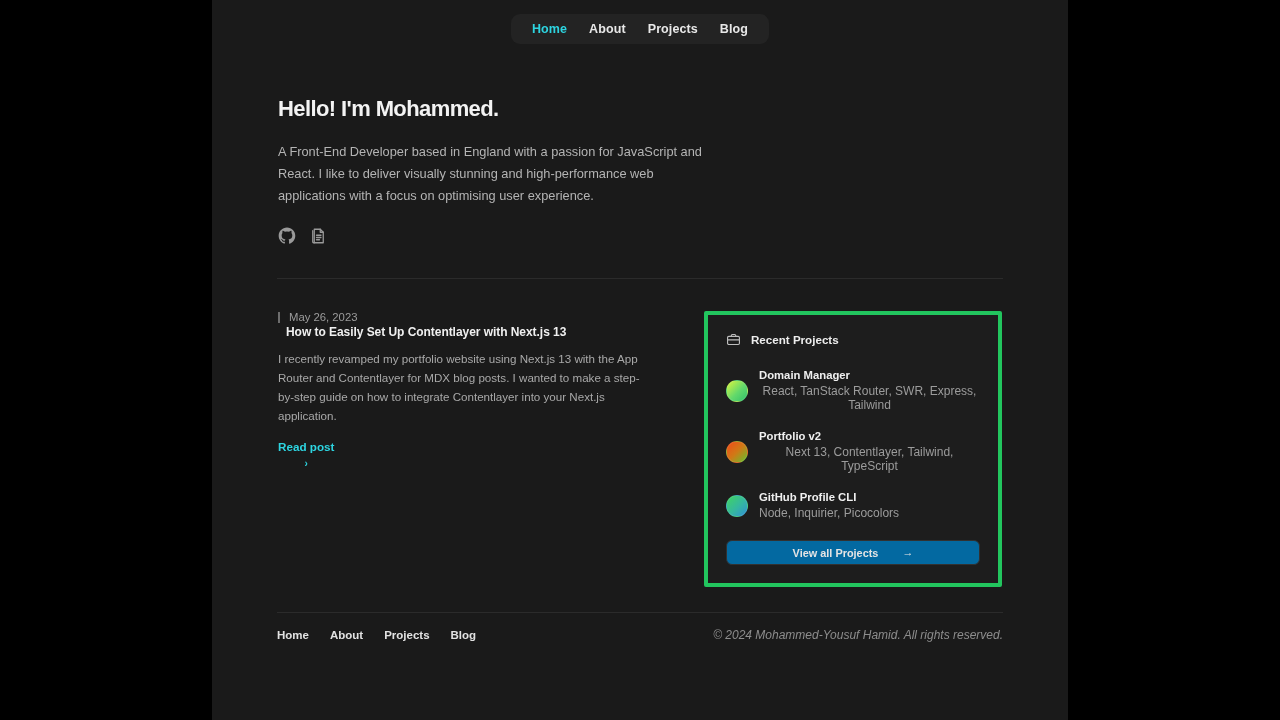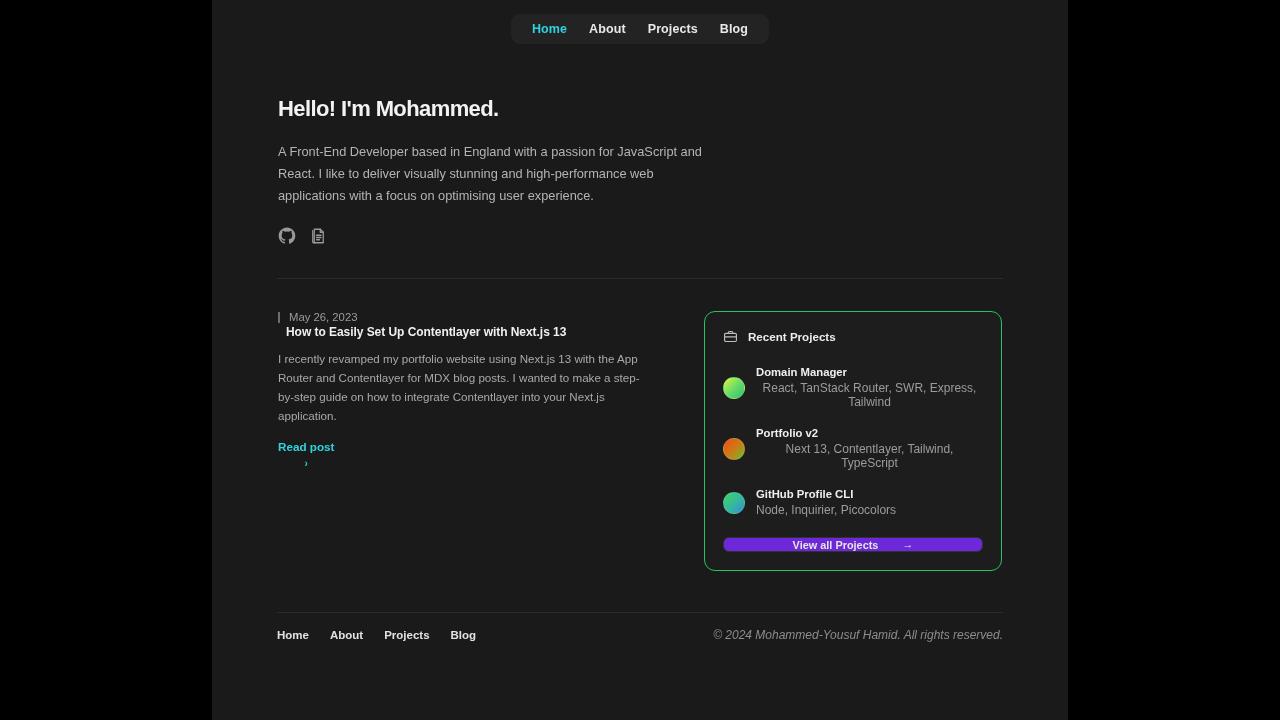--- a/index.html
+++ b/index.html
@@ -143,22 +143,22 @@
     color: #2dd4e0;
     text-decoration: none;
     flex-direction: column;
   }
   .read-post .chev { font-size: 10px; line-height: 1; }
 
   
   .card {
     width: 298px;
     background: #1d1d1d;
-    border: 1px solid #22c55e;
-    border-radius: 11px;
+    border: 4px solid #22c55e;
+    border-radius: 2px;
     padding: 17px 18px 18px 18px;
   }
 
   .card-head {
     display: flex;
     align-items: center;
     gap: 10px;
   }
   .card-head .briefcase { width: 15px; height: 15px; color: #bdbdbd; }
   .card-head .briefcase svg { display: block; width: 15px; height: 15px; }
@@ -200,22 +200,22 @@
     color: #9c9c9c;
     text-align: center;
   }
 
   .view-all {
     margin-top: 14px;
     display: flex;
     align-items: center;
     justify-content: center;
     gap: 24px;
-    height: 15px;
-    background: #6d28d9;
+    height: 25px;
+    background: #0369a1;
     border: 1px solid #313131;
     border-radius: 6px;
     font-size: 10.9px;
     font-weight: bold;
     color: #e4e4e4;
     text-decoration: none;
   }
   .view-all .arrow { font-size: 11px; line-height: 1; }
 
   

